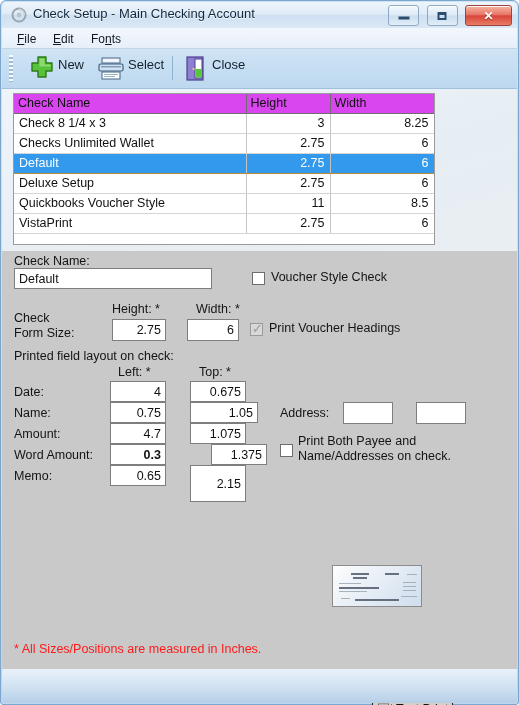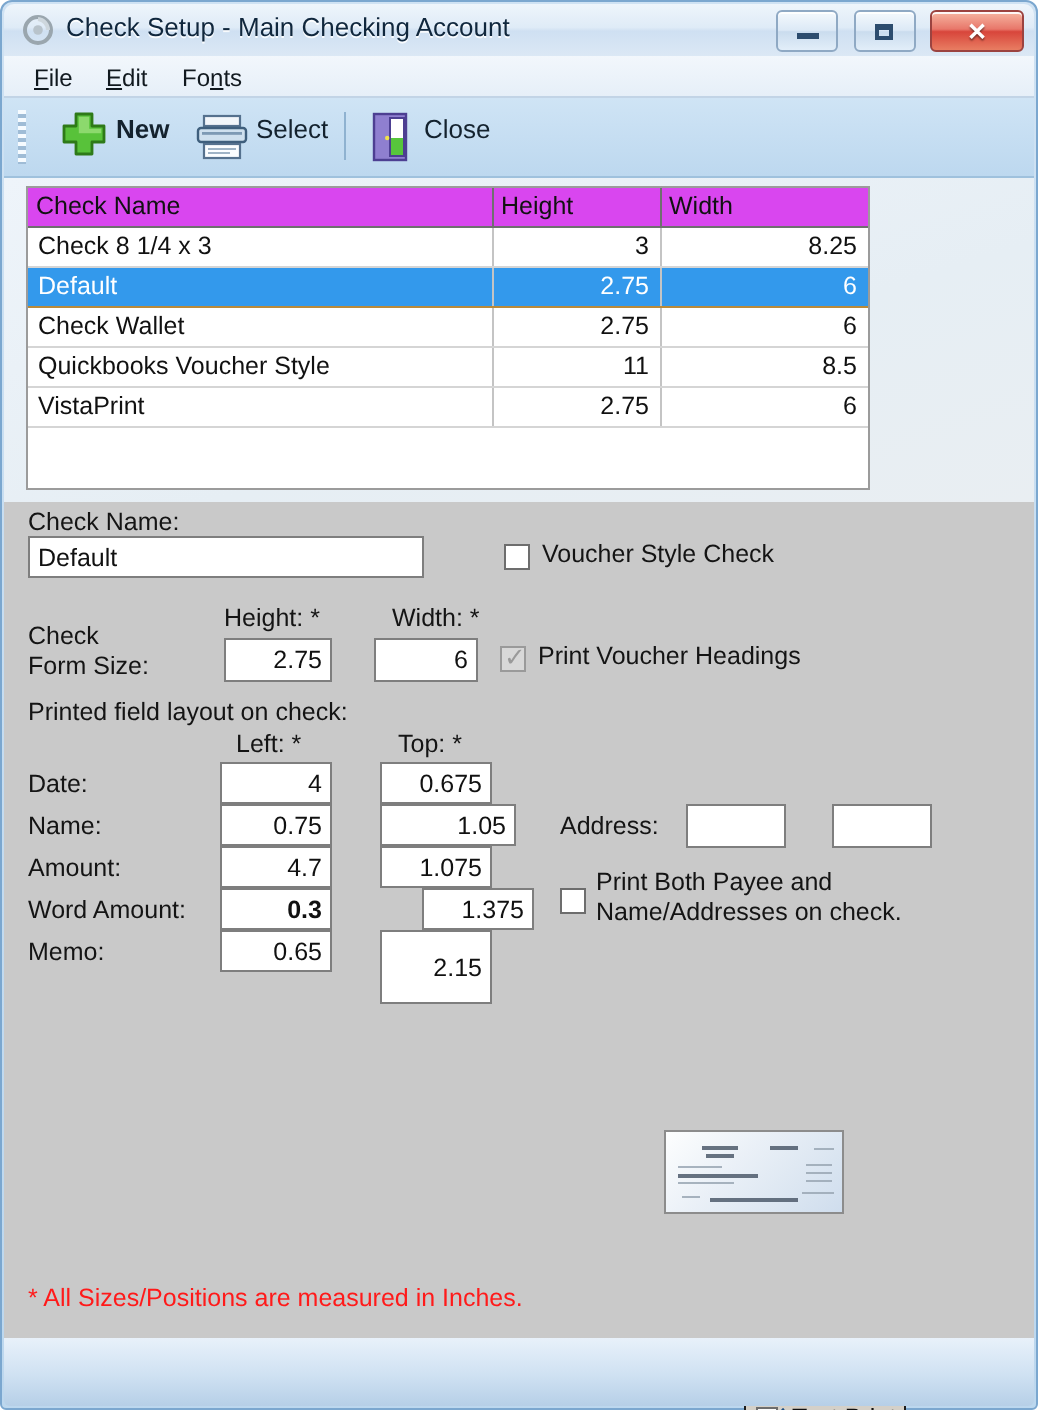--- a/index.html
+++ b/index.html
@@ -180,21 +180,21 @@
 
   <div class="toolbar">
     <span class="grip"></span>
 
     <span class="tb-btn" style="left:26px;">
       <svg width="28" height="31" viewBox="0 0 28 31">
         <path d="M10 4 h8 v6 h6 v8 h-6 v6 h-8 v-6 h-6 v-8 h6 z" fill="#58c23a" stroke="#2e7a18" stroke-width="1.4" stroke-linejoin="round"></path>
         <path d="M11.4 5.4 h5.2 v6 h6 v2.2 h-11.2 z" fill="#9ee07f" opacity=".75"></path>
       </svg>
     </span>
-    <span class="tb-label" style="left:56px;font-weight:bold;">New</span>
+    <span class="tb-label" style="left:56px;">New</span>
 
     <span class="tb-btn" style="left:94px;">
       <svg width="30" height="31" viewBox="0 0 30 31">
         <rect x="6" y="5" width="18" height="5" fill="#f2f6fa" stroke="#55718e" stroke-width="1.1"></rect>
         <rect x="3" y="11" width="24" height="7" rx="1.5" fill="#cfe0ee" stroke="#3f5f7d" stroke-width="1.2"></rect>
         <rect x="5" y="13" width="20" height="1.4" fill="#7e9ab4"></rect>
         <rect x="6" y="19" width="18" height="7" fill="#fbfdff" stroke="#55718e" stroke-width="1.1"></rect>
         <rect x="8" y="21" width="14" height="1" fill="#9fb3c6"></rect>
         <rect x="8" y="23" width="11" height="1" fill="#9fb3c6"></rect>
       </svg>
@@ -230,27 +230,32 @@
               <th>Height</th>
               <th>Width</th>
             </tr>
           </thead>
           <tbody>
             <tr>
               <td>Check 8 1/4 x 3</td>
               <td class="num">3</td>
               <td class="num">8.25</td>
             </tr>
+            <tr>
+              <td>Checks Unlimited Wallet</td>
+              <td class="num">2.75</td>
+              <td class="num">6</td>
+            </tr>
             <tr class="sel">
               <td>Default</td>
               <td class="num">2.75</td>
               <td class="num">6</td>
             </tr>
             <tr>
-              <td>Check Wallet</td>
+              <td>Deluxe Setup</td>
               <td class="num">2.75</td>
               <td class="num">6</td>
             </tr>
             <tr>
               <td>Quickbooks Voucher Style</td>
               <td class="num">11</td>
               <td class="num">8.5</td>
             </tr>
             <tr>
               <td>VistaPrint</td>

